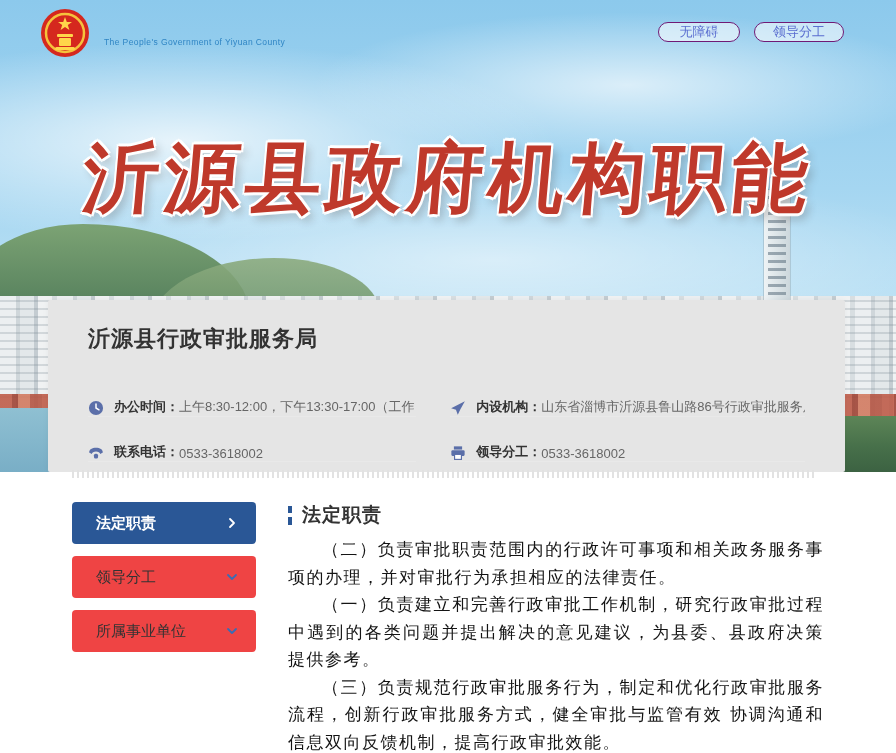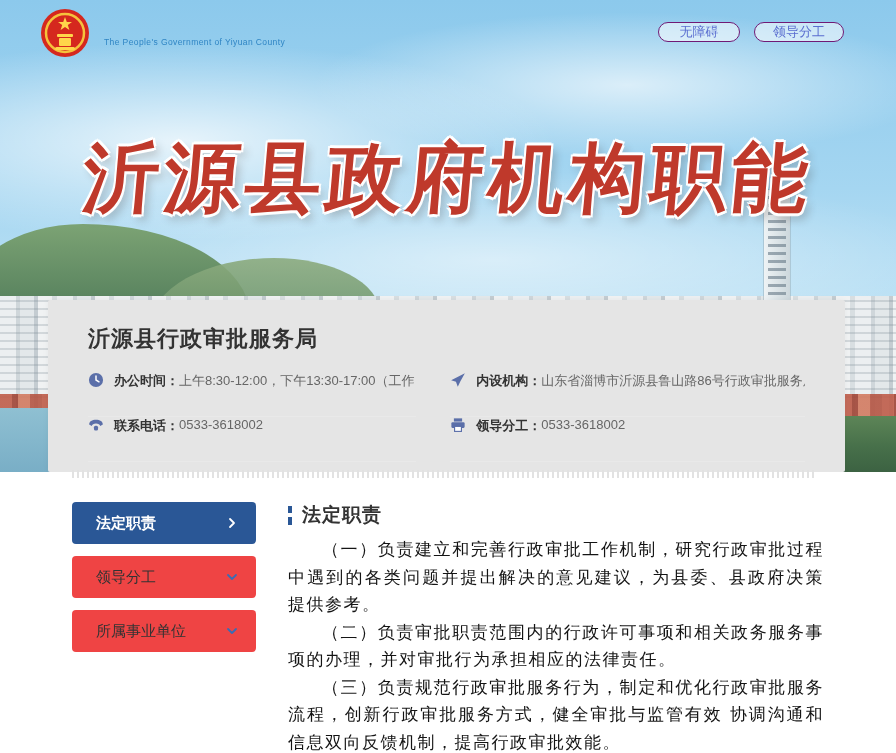--- a/index.html
+++ b/index.html
@@ -76,21 +76,21 @@
   
   .agency-card {
     position:absolute; left:48px; top:300px; width:797px; height:172px;
     background:#e5e5e5; border-radius:2px; padding:24px 40px 0 40px;
     box-shadow:0 0 6px rgba(0,0,0,.05);
   }
   .agency-title { font-size:22px; font-weight:bold; color:#333; letter-spacing:1px; }
   .contact-grid {
     margin-top:18px; display:grid; grid-template-columns:1fr 1.08fr; column-gap:34px;
   }
-  .contact-row { display:flex; align-items:flex-start; height:45px; border-bottom:1px solid #e9e9e9; overflow:hidden; }
+  .contact-row { display:flex; align-items:flex-end; height:45px; border-bottom:1px solid #e9e9e9; overflow:hidden; }
   .contact-row.last { border-bottom:none; }
   .cicon { width:16px; height:16px; flex:0 0 auto; margin-right:10px; display:inline-flex; }
   .cicon svg { width:16px; height:16px; }
   .clabel { font-size:13px; font-weight:bold; color:#333; white-space:nowrap; }
   .cvalue { font-size:13px; color:#666; white-space:nowrap; }
 
   .stripe-band {
     position:absolute; left:72px; top:470px; width:744px; height:8px;
     background:repeating-linear-gradient(90deg, #e2e2e2 0 2px, transparent 2px 5px);
   }
@@ -251,20 +251,20 @@
             </svg>
         </span>
       </div>
     </aside>
 
     <main class="content">
       <div class="content-heading">
         <span class="hbar"></span>
         <h2>法定职责</h2>
       </div>
+      <p>（二）负责审批职责范围内的行政许可事项和相关政务服务事项的办理，并对审批行为承担相应的法律责任。</p>
       <p>（一）负责建立和完善行政审批工作机制，研究行政审批过程中遇到的各类问题并提出解决的意见建议，为县委、县政府决策提供参考。</p>
-      <p>（二）负责审批职责范围内的行政许可事项和相关政务服务事项的办理，并对审批行为承担相应的法律责任。</p>
       <p>（三）负责规范行政审批服务行为，制定和优化行政审批服务流程，创新行政审批服务方式，健全审批与监管有效 协调沟通和信息双向反馈机制，提高行政审批效能。</p>
 
     </main>
 
   </div>
 </div>
 
 </body></html>

